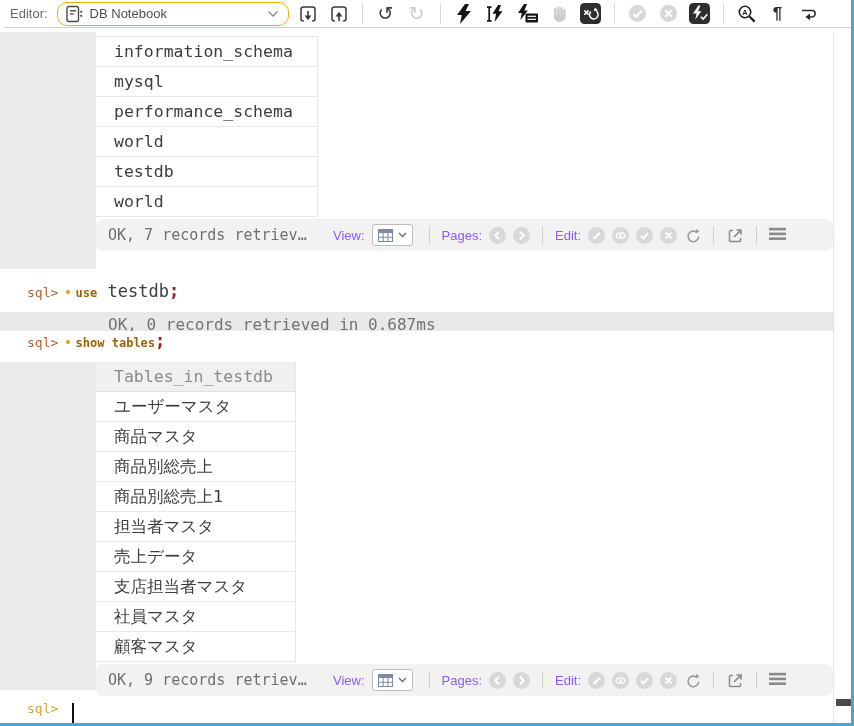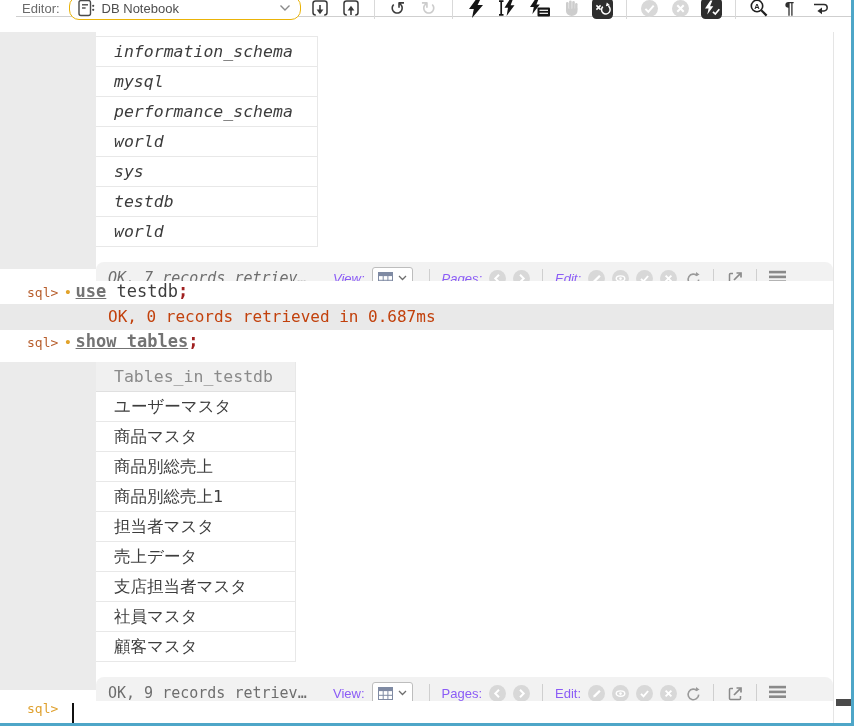--- a/index.html
+++ b/index.html
@@ -3,81 +3,81 @@
 <meta charset="utf-8">
 <style>
   * { margin:0; padding:0; box-sizing:border-box; }
   html,body { background:#fff; }
   .app {
     position:relative; width:854px; height:726px; background:#fff; overflow:hidden;
     font-family:"Liberation Sans", sans-serif;
   }
   
   .toolbar {
-    position:absolute; left:16px; top:0; right:0; height:17px; background:#fff;
+    position:absolute; left:4px; top:0; right:0; height:28px; background:#fff;
     border-bottom:1px solid #cfcfcf; display:flex; align-items:center; padding:0 6px; gap:7px;
   }
   .tb-label { font-size:13px; color:#6a6a6a; margin-right:2px; }
   .nb-select {
     width:232px; height:24px; border:1px solid #eab308; border-radius:10px; background:#fff;
     display:flex; align-items:center; padding:0 9px 0 7px; gap:7px; cursor:default;
   }
   .nb-select .nb-text { font-size:13px; color:#4e4e4e; flex:1; }
   .tb-btn { width:24px; height:26px; display:flex; align-items:center; justify-content:center; }
   .vsep { width:1px; height:21px; background:#d9d9d9; margin:0 4px; }
   .glyph-undo { font-size:19px; color:#3b3b3b; line-height:1; }
   .glyph-redo { font-size:19px; color:#ccc; line-height:1; }
   .glyph-pilcrow { font-size:17px; color:#2f2f2f; font-weight:bold; line-height:1; }
   
   .zone-gutter { position:absolute; left:0; width:96px; background:#ebebeb; }
   .g1 { top:32px; height:237px; }
   .g2 { top:362px; height:328px; }
   .zone { position:absolute; left:96px; width:737px; }
-  .z1 { top:32px;font-style:italic; } .z2 { top:362px; }
+  .z1 { top:32px; } .z2 { top:362px; }
   .clip-strip { width:222px; height:5px; border-bottom:1px solid #e8e8e8; }
   .grid-row { display:flex; height:30px; }
   .cell {
     height:30px; line-height:29px; padding-left:18px; background:#fff;
     border-bottom:1px solid #e8e8e8; border-right:1px solid #e8e8e8;
     font-family:"DejaVu Sans Mono", monospace; font-size:16.5px; color:#3d3d3d;
     white-space:nowrap; overflow:hidden;
   }
   .w1 .cell { width:222px; }
   .w2 .cell { width:200px; }
   .hdr-cell { background:#f0f0f0; color:#8a8a8a; border-bottom:1px solid #e0e0e0; }
   
   .rs-bar {
     height:32px; width:737px; background:#f2f2f2; border-radius:8px;
-    display:flex; align-items:center; padding:0 12px; gap:7px; margin-top:15px;
+    display:flex; align-items:center; padding:0 12px; gap:7px; margin-top:2px;
   }
   .rs-summary {
     font-family:"DejaVu Sans Mono", monospace; font-size:15px; color:#6e6e6e;
     width:218px; white-space:nowrap; overflow:hidden; flex:none;
   }
   .rs-label { font-size:13px; color:#8b5cf6; flex:none; }
   .view-select {
     height:22px; border:1px solid #bdbdbd; border-radius:3px; background:#fff;
     display:flex; align-items:center; padding:0 5px; gap:5px; margin-right:4px;
   }
   .rs-sep { width:1px; height:18px; background:#cfcfcf; margin:0 5px; flex:none; }
   .cbtn { width:17px; height:17px; flex:none; display:flex; }
   
   .code-line {
     position:absolute; left:0; right:21px; height:24px; padding-left:27px;
     display:flex; align-items:baseline; white-space:pre; background:#fff;
   }
   .prompt { font-family:"DejaVu Sans Mono", monospace; font-size:13px; color:#b85f2e; }
   .prompt-active { color:#dfa12f; }
   .stmt-dot { color:#e2a32b; font-size:15px; margin:0 5px 0 7px; }
-  .kw { font-family:"DejaVu Sans Mono", monospace; font-size:17px; font-weight:bold; color:#737373;text-decoration:underline; }
+  .kw { font-family:"DejaVu Sans Mono", monospace; font-size:12px; font-weight:bold; color:#a16207; }
   .ident { font-family:"DejaVu Sans Mono", monospace; font-size:17px; color:#3d3d3d; }
   .term { font-family:"DejaVu Sans Mono", monospace; font-size:17px; font-weight:bold; color:#a02020; }
   .msg-band {
-    position:absolute; left:0; top:304px; width:833px; height:26px; background:#e9e9e9;
-    font-family:"DejaVu Sans Mono", monospace; font-size:16px; color:#c2410c;
+    position:absolute; left:0; top:312px; width:833px; height:26px; background:#e9e9e9;
+    font-family:"DejaVu Sans Mono", monospace; font-size:16px; color:#737373;
     line-height:26px; padding-left:108px; white-space:pre;
   }
   .line1 { top:281px; } .line2 { top:331px; }
   .bottom-line { top:701px; height:23px; }
   .caret { width:2px; height:20px; background:#111; margin-left:14px; align-self:center; }
   
   .scroll-divider { position:absolute; left:833px; top:32px; height:691px; width:1px; background:#e5e5e5; }
   .scroll-thumb { position:absolute; left:836px; top:699px; width:16px; height:7px; background:#4a4a4a; }
   .edge-right { position:absolute; right:0; top:0; width:3px; height:100%; }
   .edge-bottom { position:absolute; left:0; bottom:0; width:100%; height:3px; }
@@ -247,23 +247,20 @@
           <div class="cell">information_schema</div>
         </div>
         <div class="grid-row">
           <div class="cell">mysql</div>
         </div>
         <div class="grid-row">
           <div class="cell">performance_schema</div>
         </div>
         <div class="grid-row">
           <div class="cell">world</div>
-        </div>
-        <div class="grid-row">
-          <div class="cell">sys</div>
         </div>
         <div class="grid-row">
           <div class="cell">testdb</div>
         </div>
         <div class="grid-row">
           <div class="cell">world</div>
         </div>
       </div>
 
     <div class="rs-bar">

